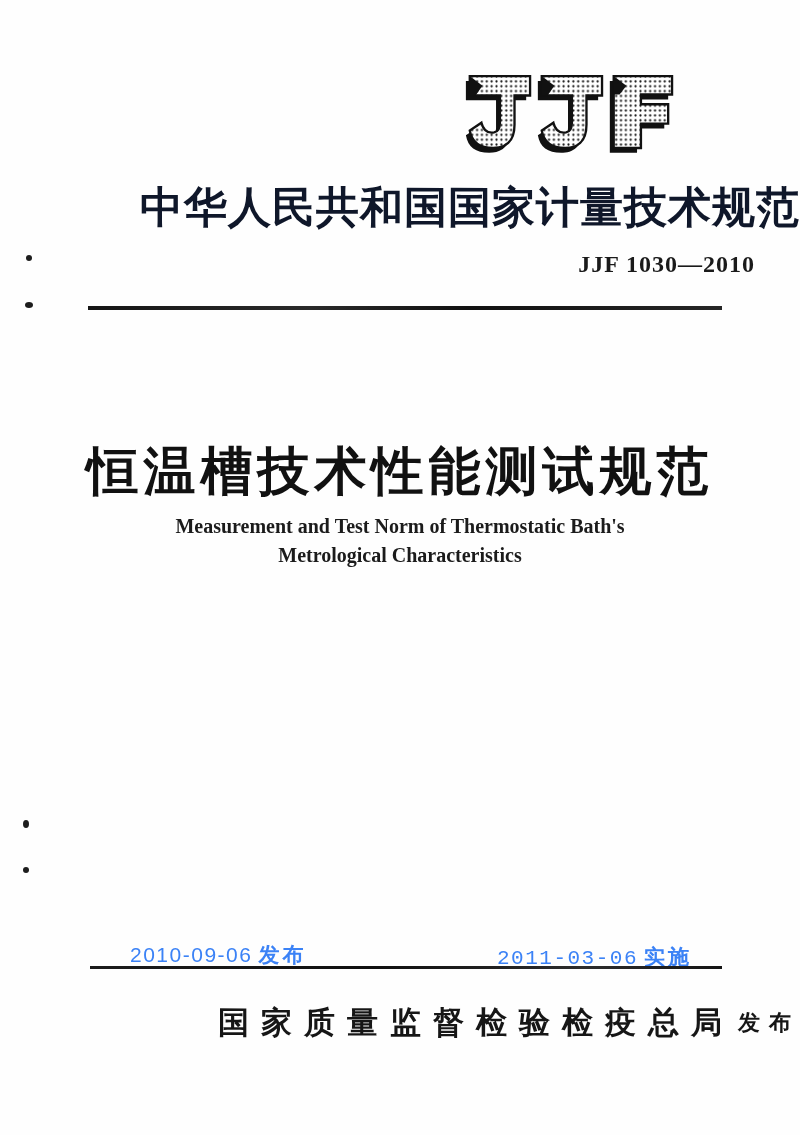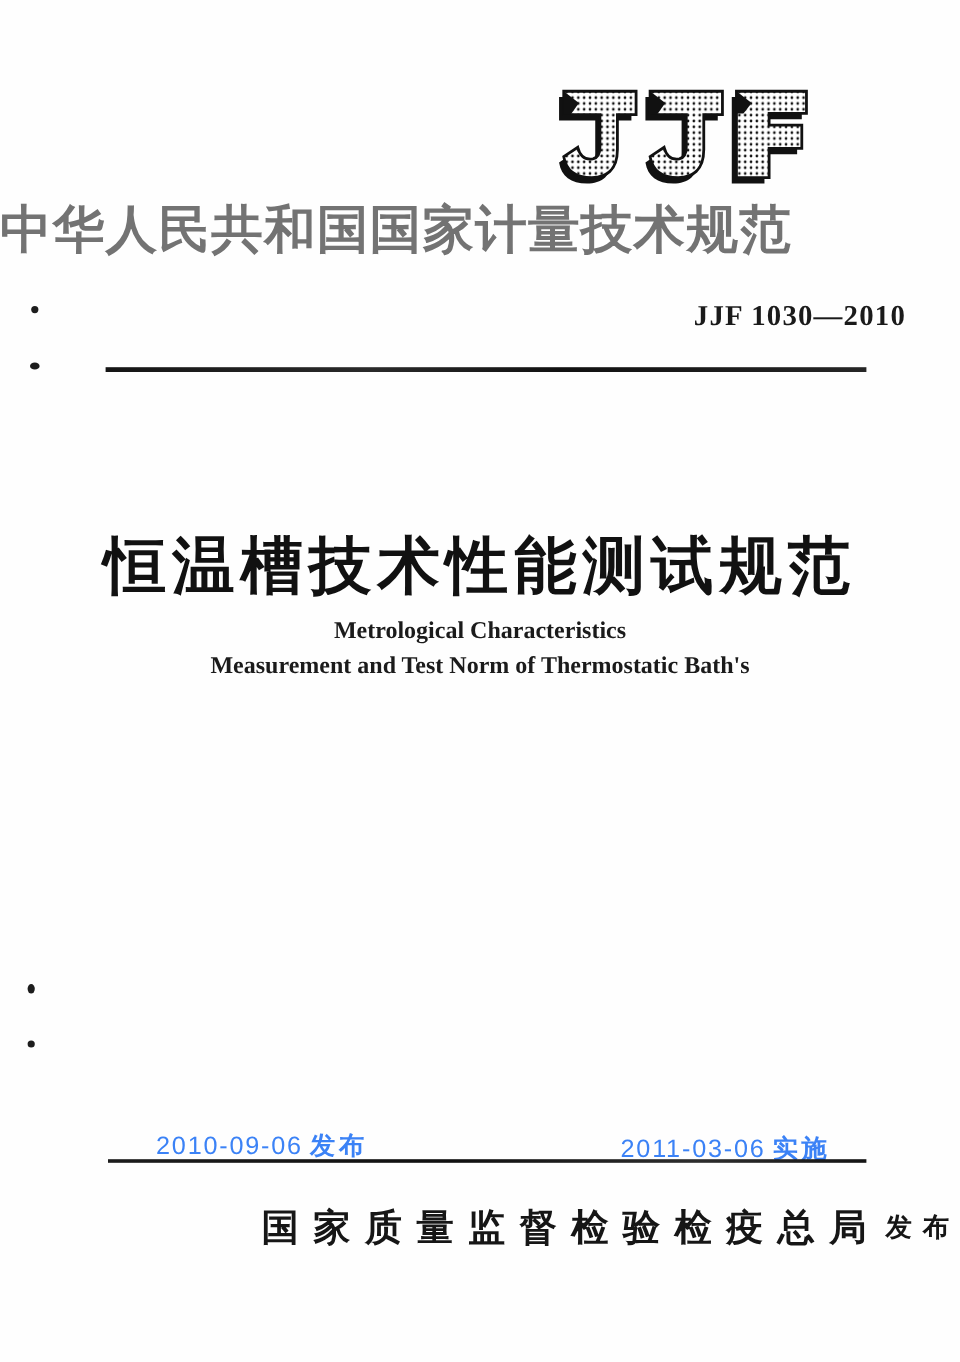--- a/index.html
+++ b/index.html
@@ -21,29 +21,29 @@
     left: 462px;
     top: 70px;
     width: 212px;
     height: 86px;
   }
   .logo-wrap svg { width: 100%; height: 100%; display: block; }
 
   
   .header-title {
     position: absolute;
-    top: 163px;
-    left: 0;
-    width: 100%;
-    text-align: left;
+    top: 179px;
+    left: 0;
+    width: 100%;
+    text-align: right;
     font-family: "Liberation Sans", sans-serif;
     font-weight: 700;
     font-size: 43px;
     letter-spacing: 1px;
-    color: #737373;
+    color: #0f172a;
     white-space: nowrap;
   }
 
   
   .doc-number {
     position: absolute;
     top: 251px;
     left: 400px;
     width: 355px;
     text-align: right;
@@ -98,21 +98,21 @@
     top: 941px;
     left: 0;
     width: 100%;
     height: 26px;
     font-family: "Liberation Sans", sans-serif;
     font-size: 21px;
     font-weight: 500;
     color: #3b82f6;
   }
   .date-issue { position: absolute; left: 130px; top: 0; letter-spacing: 1.5px; white-space: nowrap; }
-  .date-impl  { position: absolute; right: 108px; top: 2px; letter-spacing: 1.5px; white-space: nowrap; }
+  .date-impl  { position: absolute; right: 108px; top: 2px; letter-spacing: 1.5px; white-space: nowrap; font-family: Liberation Mono, monospace; }
   .date-row .cjk { font-weight: 700; margin-left: 6px; letter-spacing: 3px; }
 
   .rule-bottom {
     position: absolute;
     top: 966px;
     left: 90px;
     width: 632px;
     height: 3px;
     background: linear-gradient(90deg, #1c1c1c 0%, #101010 45%, #2d2d2d 78%, #141414 100%);
   }
@@ -190,22 +190,22 @@
 
   <div class="header-title">中华人民共和国国家计量技术规范</div>
 
   <div class="doc-number">JJF 1030—2010</div>
 
   <div class="rule-top"></div>
 
   <div class="title-cn">恒温槽技术性能测试规范</div>
 
   <div class="title-en">
+    <div>Measurement and Test Norm of Thermostatic Bath's</div>
     <div>Metrological Characteristics</div>
-    <div>Measurement and Test Norm of Thermostatic Bath's</div>
   </div>
 
   <div class="date-row">
     <div class="date-issue">
       <span>2010-09-06</span><span class="cjk">发布</span>
     </div>
     <div class="date-impl">
       <span>2011-03-06</span><span class="cjk">实施</span>
     </div>
   </div>

